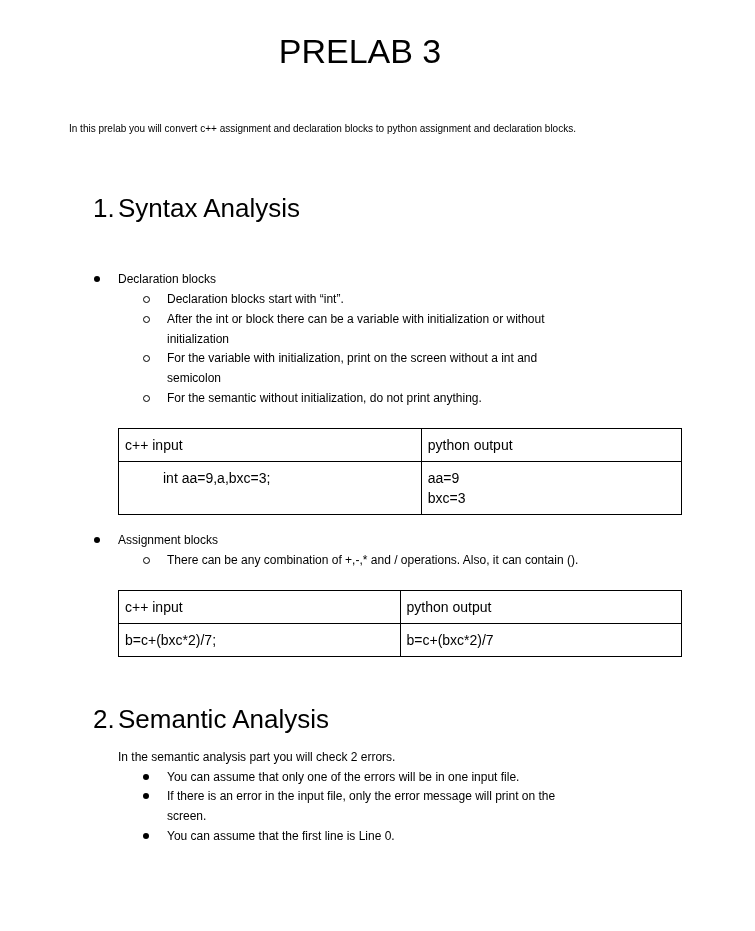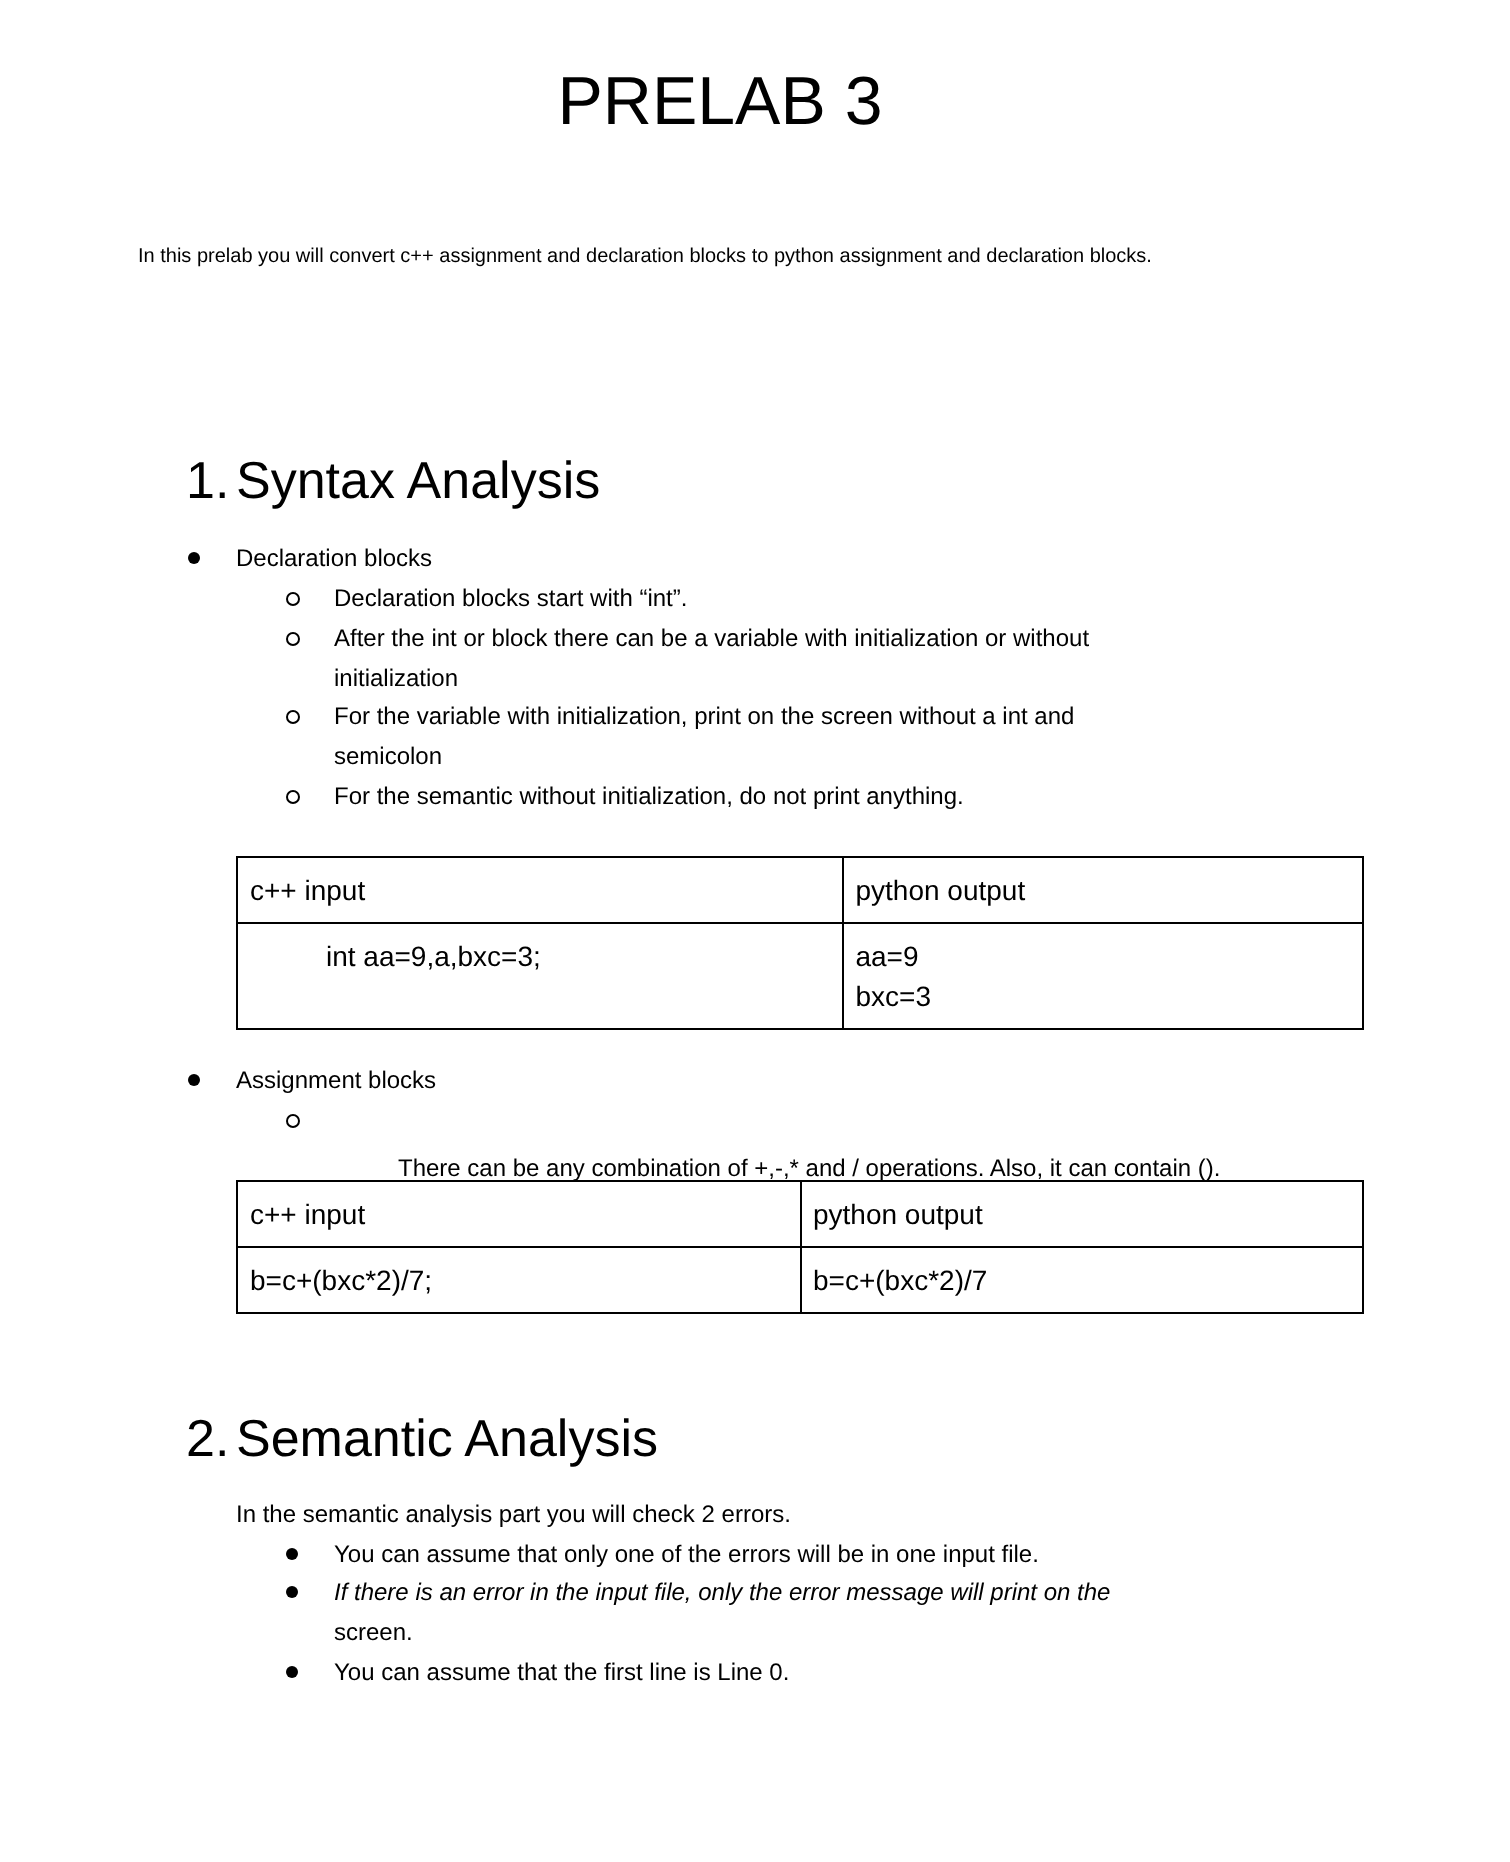--- a/index.html
+++ b/index.html
@@ -15,21 +15,21 @@
     .circ { display: inline-block; width: 5px; height: 5px; border-radius: 50%; border: 1px solid #000; }
     table { position: absolute; border-collapse: collapse; font-size: 14px; line-height: 20px; }
     td { border: 1.5px solid #000; padding: 6px 6px; vertical-align: top; width: 269px; }
   </style>
 </head>
 <body>
 
 <div class="abs title">PRELAB 3</div>
 <div class="abs intro">In this prelab you will convert c++ assignment and declaration blocks to python assignment and declaration blocks.</div>
 
-<div class="abs h1" style="left:93px; top:224px;">
+<div class="abs h1" style="left:93px; top:192px;">
   <span class="num">1.</span><span>Syntax Analysis</span>
 </div>
 
 <span class="abs dot" style="left:94px; top:276px;"></span>
 <div class="abs t" style="left:118px; top:269px;">Declaration blocks</div>
 
 <span class="abs circ" style="left:143px; top:296px;"></span>
 <div class="abs t" style="left:167px; top:289px;">Declaration blocks start with “int”.</div>
 <span class="abs circ" style="left:143px; top:316px;"></span>
 <div class="abs t" style="left:167px; top:309px;">After the int or block there can be a variable with initialization or without</div>
@@ -52,21 +52,21 @@
       <div>aa=9</div>
       <div>bxc=3</div>
     </td>
   </tr>
 </tbody>
   </table>
 
 <span class="abs dot" style="left:94px; top:537px;"></span>
 <div class="abs t" style="left:118px; top:530px;">Assignment blocks</div>
 <span class="abs circ" style="left:143px; top:557px;"></span>
-<div class="abs t" style="left:167px; top:574px;margin-left:32px;">There can be any combination of +,-,* and / operations. Also, it can contain ().</div>
+<div class="abs t" style="left:167px; top:550px;">There can be any combination of +,-,* and / operations. Also, it can contain ().</div>
 
 <table style="left:118px; top:590px; width:564px;">
   <tbody>
       <tr>
     <td>c++ input</td>
     <td>python output</td>
   </tr>
   <tr>
     <td>b=c+(bxc*2)/7;</td>
     <td>b=c+(bxc*2)/7</td>
@@ -75,16 +75,16 @@
   </table>
 
 <div class="abs h1" style="left:93px; top:703px;">
   <span class="num">2.</span><span>Semantic Analysis</span>
 </div>
 
 <div class="abs t" style="left:118px; top:747px;">In the semantic analysis part you will check 2 errors.</div>
 <span class="abs dot" style="left:143px; top:774px;"></span>
 <div class="abs t" style="left:167px; top:767px;">You can assume that only one of the errors will be in one input file.</div>
 <span class="abs dot" style="left:143px; top:793px;"></span>
-<div class="abs t" style="left:167px; top:786px;font-style:italic;">If there is an error in the input file, only the error message will print on the</div>
+<div class="abs t" style="left:167px; top:786px;">If there is an error in the input file, only the error message will print on the</div>
 <div class="abs t" style="left:167px; top:806px;">screen.</div>
 <span class="abs dot" style="left:143px; top:833px;"></span>
 <div class="abs t" style="left:167px; top:826px;">You can assume that the first line is Line 0.</div>
 
 </body></html>

